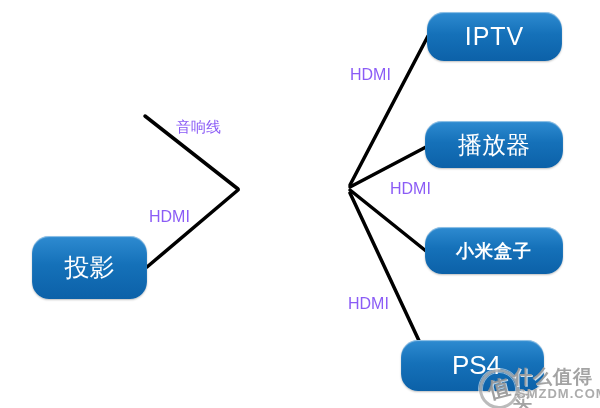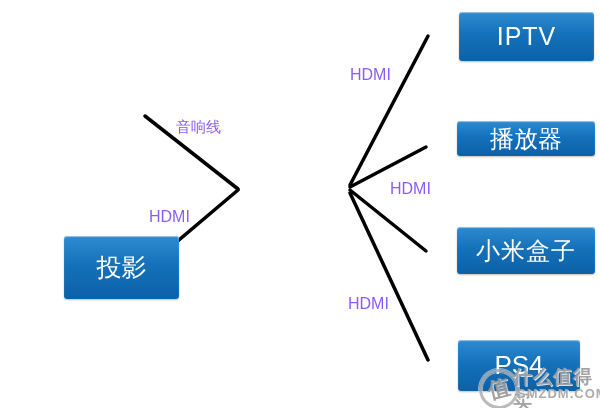--- a/index.html
+++ b/index.html
@@ -3,34 +3,33 @@
 <meta charset="utf-8">
 <style>
   html,body{margin:0;padding:0;background:#fff;}
   .stage{
     position:relative;width:600px;height:408px;background:#ffffff;overflow:hidden;
     font-family:"Liberation Sans",sans-serif;
   }
   svg.edges{position:absolute;left:0;top:0;width:600px;height:408px;}
   .node{
     position:absolute;display:flex;align-items:center;justify-content:center;
-    color:#fff;border-radius:3px;
+    color:#fff;border-radius:17px;
     background:linear-gradient(to bottom,#2e8bd1 0%,#1571b9 45%,#0c61a8 100%);
     box-shadow:inset 0 1px 1px rgba(255,255,255,.5), 0 1px 2px rgba(0,0,0,.25);
     text-align:right;
-    margin-left:32px;
   }
   .cjk{font-family:"Liberation Serif","DejaVu Serif",serif;}
   .node-yinxiang {left:32px; top:82px;  width:113px;height:73px;font-size:25px;}
   .node-touying  {left:32px; top:236px; width:115px;height:63px;font-size:25px;}
   .node-gongfang {left:236px;top:153px; width:114px;height:73px;font-size:26px;}
   .node-iptv     {left:427px;top:12px;  width:135px;height:49px;font-size:25px;letter-spacing:1px;}
-  .node-bofangqi {left:425px;top:121px; width:138px;height:35px;font-size:24px;}
-  .node-xiaomi   {left:425px;top:227px; width:138px;height:47px;font-size:24px;letter-spacing:1px;}
-  .node-ps4      {left:426px;top:340px; width:122px;height:51px;font-size:26px;}
+  .node-bofangqi {left:425px;top:121px; width:138px;height:47px;font-size:24px;}
+  .node-xiaomi   {left:425px;top:227px; width:138px;height:47px;font-size:18px;letter-spacing:1px;font-weight:bold;}
+  .node-ps4      {left:401px;top:340px; width:135px;height:51px;font-size:26px;padding-left:8px;}
   .edge-label{
     position:absolute;color:#8b5cf6;white-space:nowrap;line-height:1;
   }
   .lbl-yinxiangxian{left:176px;top:120px;font-size:15px;font-family:"Liberation Serif","DejaVu Serif",serif;}
   .lbl-hdmi-touying{left:149px;top:209px;font-size:16px;}
   .lbl-hdmi-iptv   {left:350px;top:67px; font-size:16px;}
   .lbl-hdmi-bofangqi{left:390px;top:181px;font-size:16px;}
   .lbl-hdmi-ps4    {left:348px;top:296px;font-size:16px;}
   .watermark{position:absolute;left:0;top:0;width:600px;height:408px;pointer-events:none;}
   .wm-stamp{

